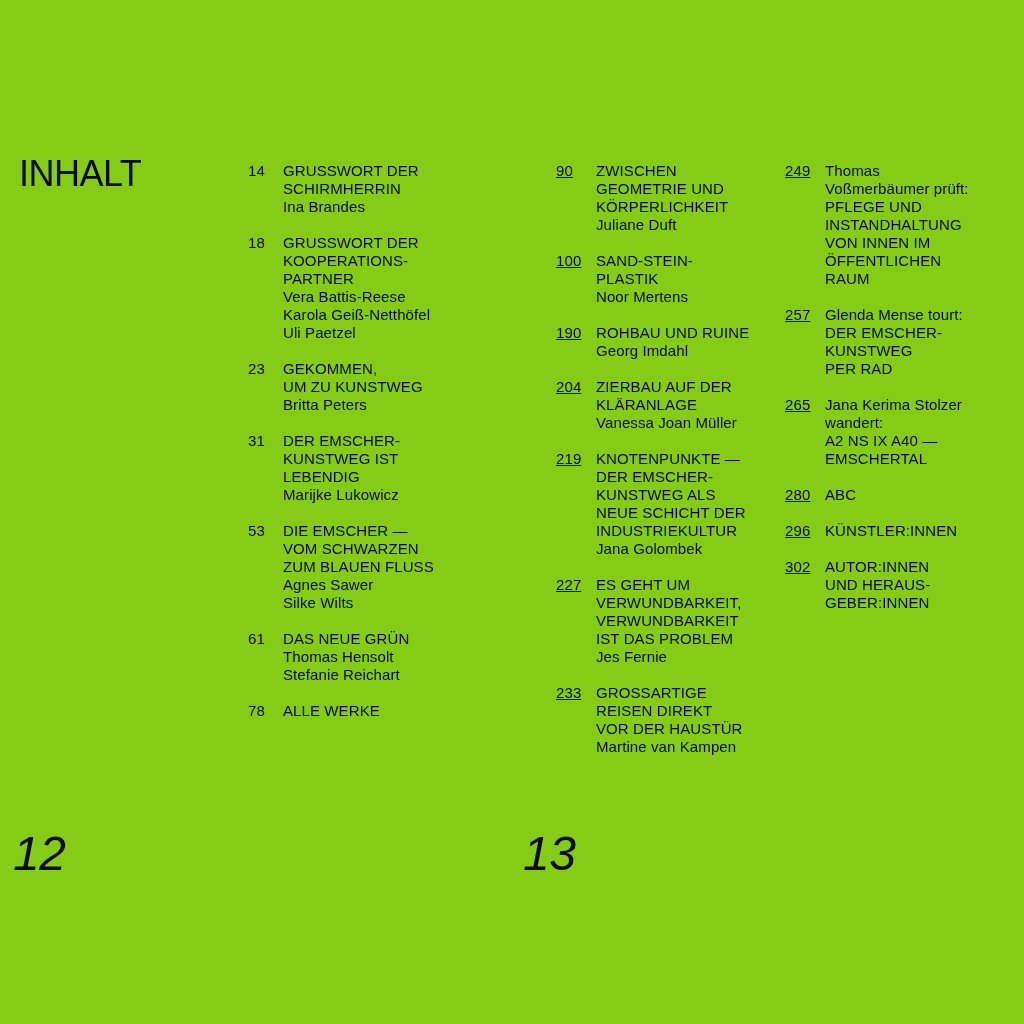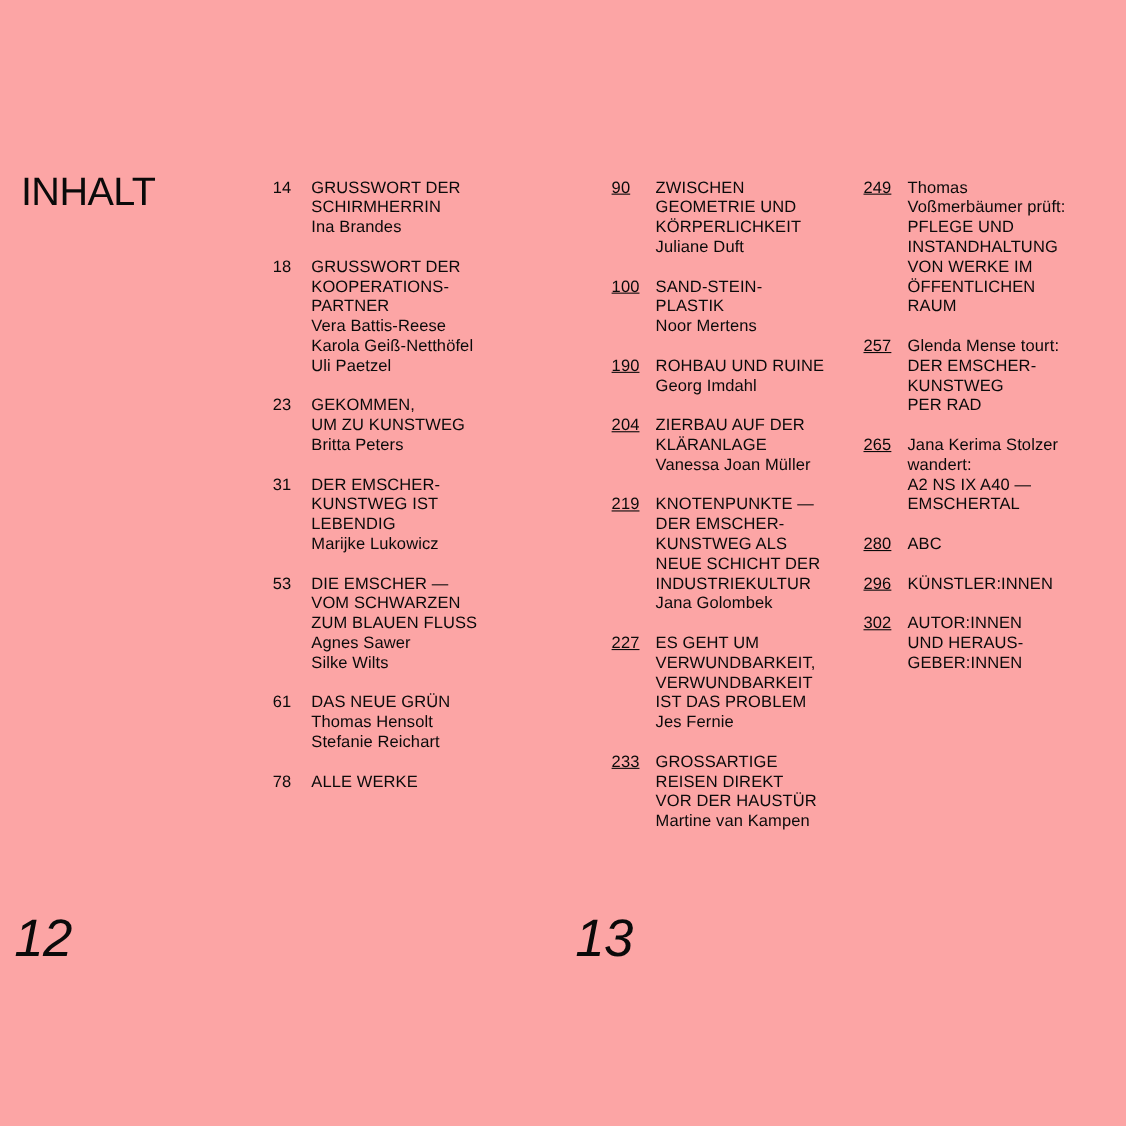--- a/index.html
+++ b/index.html
@@ -11,21 +11,21 @@
     height: 1024px;
     background: #ffffff;
     color: #0a0a0a;
     font-family: "Liberation Sans", sans-serif;
     position: relative;
     overflow: hidden;
   }
   .spread {
     position: absolute;
     inset: 0;
-    background: #fca5a5;
+    background: #84cc16;
   }
   .heading {
     position: absolute;
     left: 19px;
     top: 154px;
     font-size: 36px;
     font-weight: 400;
     letter-spacing: -0.5px;
     line-height: 1.1;
   }
@@ -201,21 +201,21 @@
         </div>
       </div>
       <div class="toc-col toc-col-2">
         <div class="toc-entry">
           <span class="entry-num">249</span>
           <div class="entry-text">
             <div class="entry-line">Thomas</div>
             <div class="entry-line">Voßmerbäumer prüft:</div>
             <div class="entry-line">PFLEGE UND</div>
             <div class="entry-line">INSTANDHALTUNG</div>
-            <div class="entry-line">VON WERKE IM</div>
+            <div class="entry-line">VON INNEN IM</div>
             <div class="entry-line">ÖFFENTLICHEN</div>
             <div class="entry-line">RAUM</div>
           </div>
         </div>
         <div class="toc-entry">
           <span class="entry-num">257</span>
           <div class="entry-text">
             <div class="entry-line">Glenda Mense tourt:</div>
             <div class="entry-line">DER EMSCHER-</div>
             <div class="entry-line">KUNSTWEG</div>

